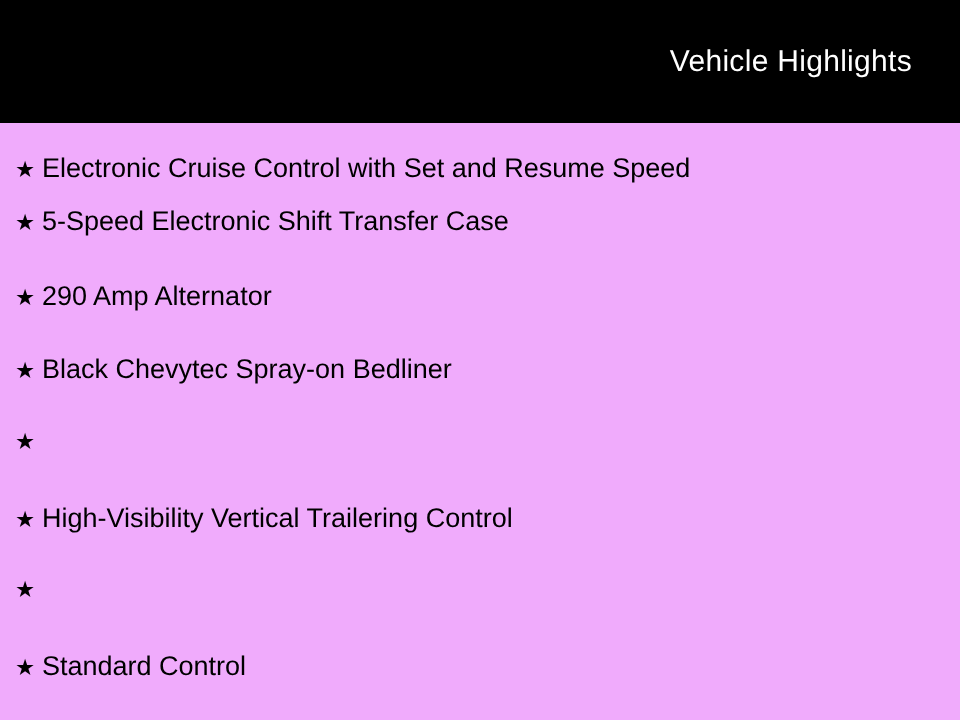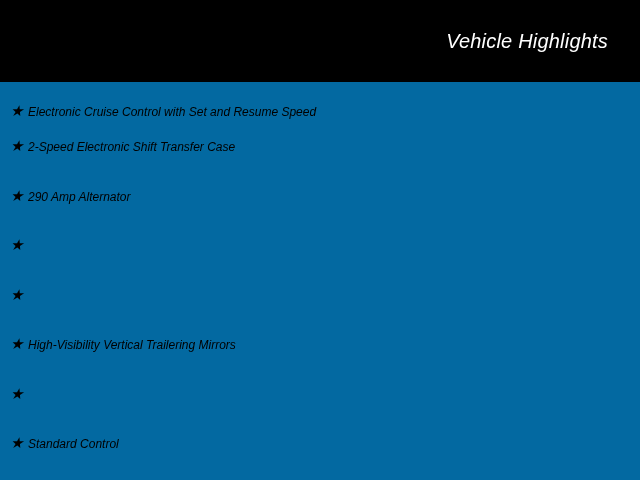--- a/index.html
+++ b/index.html
@@ -10,23 +10,22 @@
     width: 640px;
     height: 480px;
     background: #ffffff;
     font-family: "Liberation Sans", sans-serif;
     overflow: hidden;
   }
   .page {
     position: relative;
     width: 640px;
     height: 480px;
-    background: #0369a1;
+    background: #f0abfc;
     box-sizing: border-box;
-    font-style: italic;
   }
   .header {
     width: 640px;
     height: 82px;
     background: #000000;
     display: flex;
     align-items: center;
     justify-content: flex-end;
     box-sizing: border-box;
     padding-right: 32px;
@@ -56,21 +55,21 @@
     display: inline-block;
     width: 18px;
     min-width: 18px;
     color: #000000;
     font-size: 15px;
     line-height: 1;
     text-align: left;
   }
   .highlight-label {
     color: #000000;
-    font-size: 12px;
+    font-size: 18px;
     line-height: 1;
     white-space: nowrap;
   }
   .first-item {
     padding-top: 21px;
     height: 56px;
   }
 </style>
 </head>
 <body>
@@ -83,39 +82,40 @@
 
   <ul class="highlights">
 
     <li class="highlight-item first-item">
       <span class="bullet-star">★</span>
       <span class="highlight-label">Electronic Cruise Control with Set and Resume Speed</span>
     </li>
 
     <li class="highlight-item">
       <span class="bullet-star">★</span>
-      <span class="highlight-label">2-Speed Electronic Shift Transfer Case</span>
+      <span class="highlight-label">5-Speed Electronic Shift Transfer Case</span>
     </li>
 
     <li class="highlight-item">
       <span class="bullet-star">★</span>
       <span class="highlight-label">290 Amp Alternator</span>
     </li>
 
     <li class="highlight-item">
       <span class="bullet-star">★</span>
+      <span class="highlight-label">Black Chevytec Spray-on Bedliner</span>
     </li>
 
     <li class="highlight-item">
       <span class="bullet-star">★</span>
     </li>
 
     <li class="highlight-item">
       <span class="bullet-star">★</span>
-      <span class="highlight-label">High-Visibility Vertical Trailering Mirrors</span>
+      <span class="highlight-label">High-Visibility Vertical Trailering Control</span>
     </li>
 
     <li class="highlight-item">
       <span class="bullet-star">★</span>
     </li>
 
     <li class="highlight-item">
       <span class="bullet-star">★</span>
       <span class="highlight-label">Standard Control</span>
     </li>

